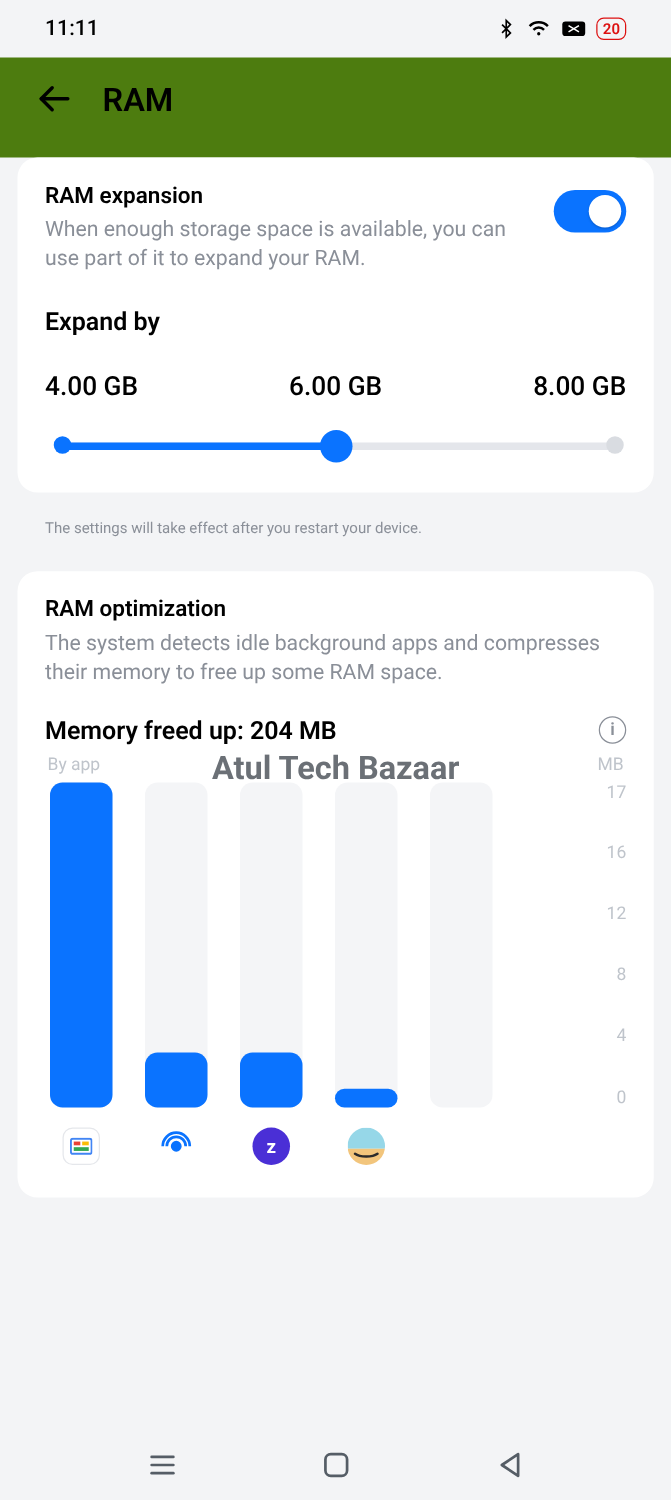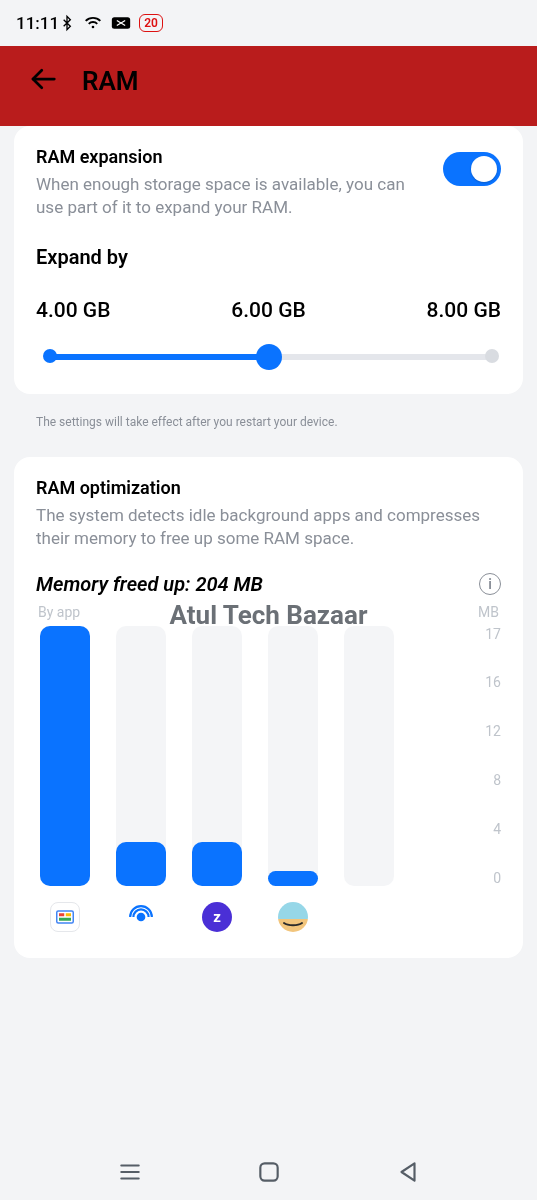--- a/index.html
+++ b/index.html
@@ -10,43 +10,45 @@
     font-family: -apple-system, Roboto, "Helvetica Neue", Arial, sans-serif;
     color: #000;
     position: relative;
     overflow: hidden;
   }
   
   .status-bar {
     height: 46px;
     display: flex;
     align-items: center;
-    padding: 0 16px;
+    justify-content: space-between;
+    padding: 0 36px;
     font-size: 17px;
     font-weight: 500;
     background: #f3f4f6;
+    gap: 24px;
   }
   .status-right { display: flex; align-items: center; gap: 8px; }
   .status-right span { display: inline-flex; align-items: center; }
   .battery-pill {
     border: 1.5px solid #d11;
     color: #d11;
     border-radius: 6px;
     font-size: 12px;
     padding: 0 4px;
     line-height: 16px;
     font-weight: 600;
   }
   
   .header {
     display: flex;
     align-items: center;
     gap: 24px;
     padding: 18px 28px 28px 28px;
-    background: #b91c1c;
+    background: #4d7c0f;
   }
   .back-icon { width: 30px; height: 30px; }
   .header-title { font-size: 26px; font-weight: 600; }
   
   .card {
     background: #fff;
     border-radius: 16px;
     margin: 0 14px 16px 14px;
     padding: 20px 22px;
   }
@@ -87,21 +89,21 @@
     position: absolute; top: 4px; width: 26px; height: 26px; background:#0a73ff;
     border-radius: 50%; transform: translateX(-50%);
   }
   
   .info-text {
     font-size: 12px; color: #8a8f98; line-height: 1.4;
     padding: 4px 36px 26px 36px;
   }
   
   .mem-head { display: flex; align-items: center; justify-content: space-between; margin-top: 22px; }
-  .mem-title { font-size: 20px; font-weight: 600; font-style: italic; }
+  .mem-title { font-size: 20px; font-weight: 600; }
   .info-icon {
     width: 22px; height: 22px; border: 1.8px solid #8a8f98; border-radius: 50%;
     display: inline-flex; align-items: center; justify-content: center;
     font-size: 14px; color:#8a8f98; font-weight: 600;
   }
   .chart-wrap { position: relative; margin-top: 8px; }
   .axis-labels { display: flex; justify-content: space-between; font-size: 14px; color:#bfc4cb; padding: 0 2px; gap: 15px; }
   .chart {
     position: relative; height: 260px; margin-top: 6px; display: flex; align-items: flex-end;
   }

